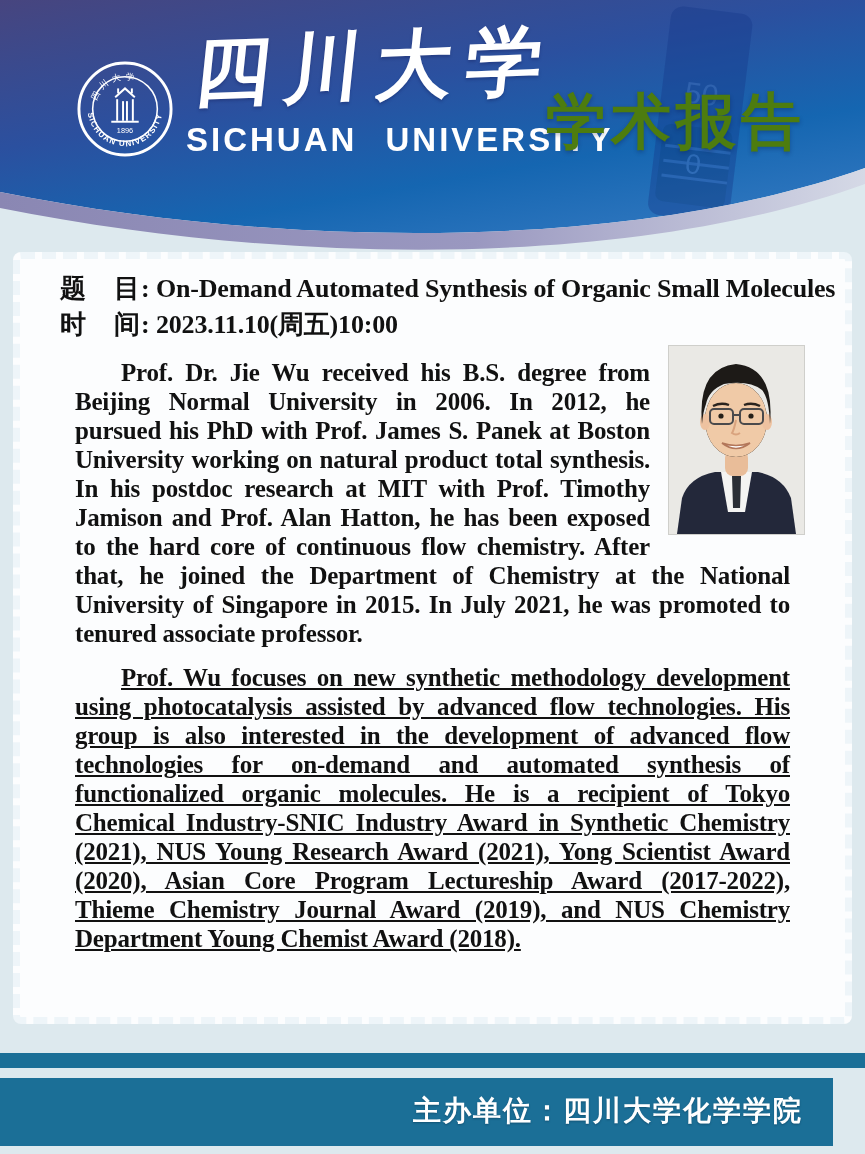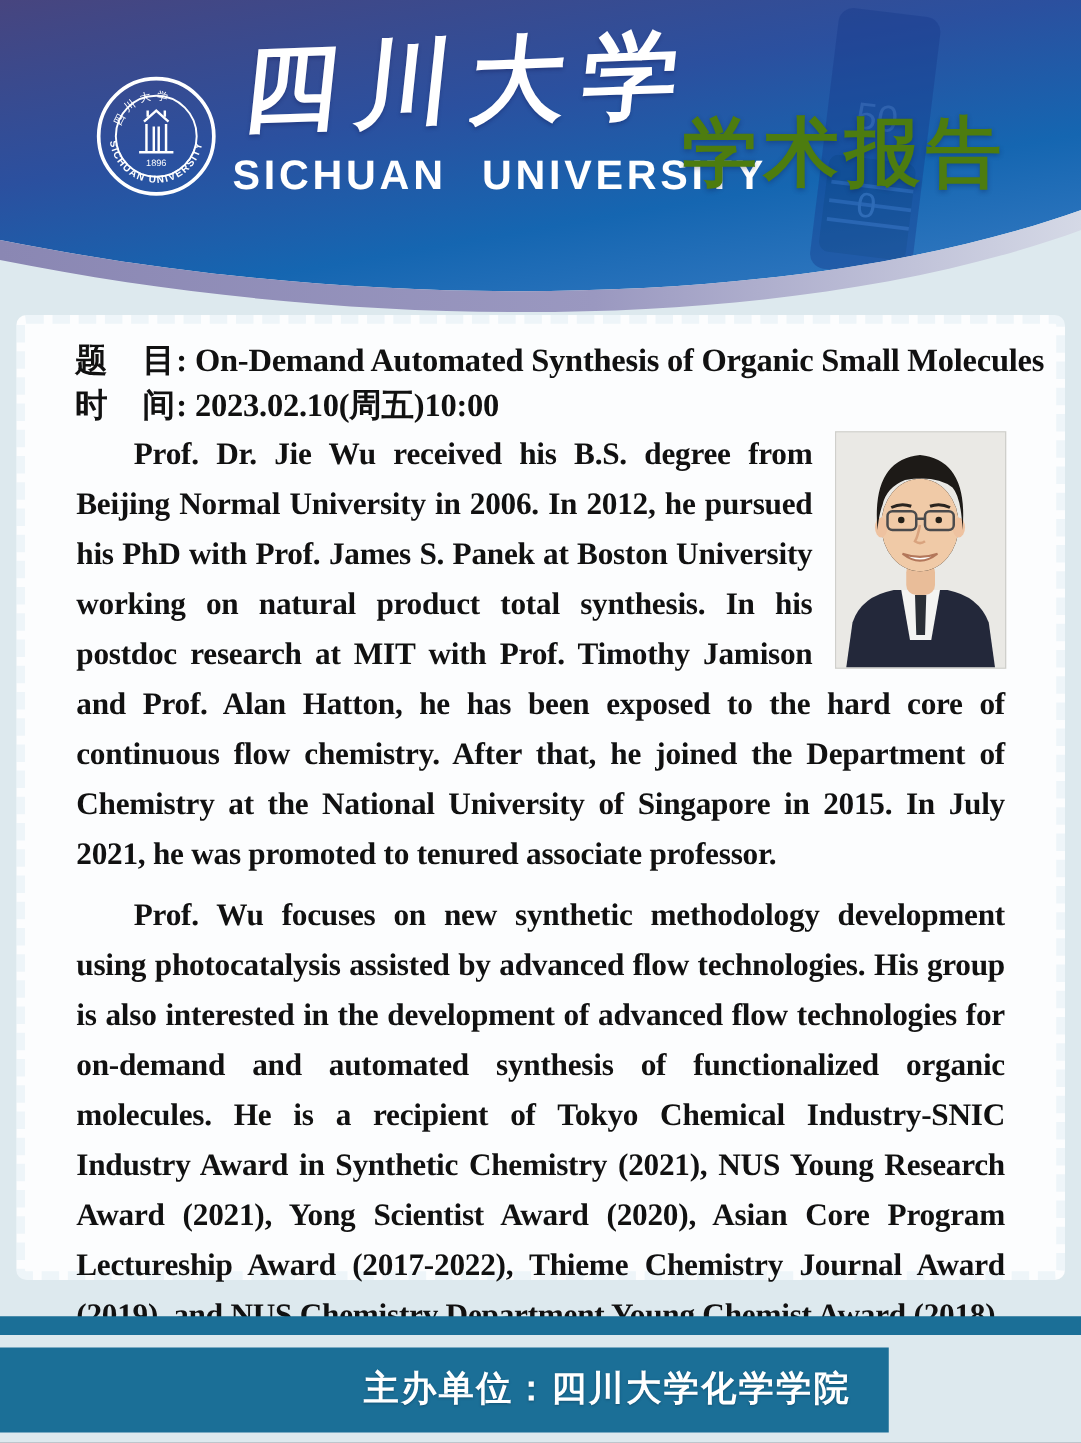--- a/index.html
+++ b/index.html
@@ -45,28 +45,28 @@
     display:inline-block;width:96px;
     font-family:"Liberation Serif",serif;letter-spacing:1px;
   }
   .meta-value{font-family:"Liberation Serif",serif;letter-spacing:-0.2px;}
   .meta-value.cn{letter-spacing:1px;}
   .photo-float{
     float:right;width:137px;height:190px;margin:2px 0 8px 18px;
     border:1px solid #cfcfcb;box-sizing:border-box;background:#eae9e5;
   }
   .bio p{
-    margin:1px;font-size:25px;font-weight:700;line-height:40px;
+    margin:15px;font-size:25px;font-weight:700;line-height:29px;
     text-align:justify;text-indent:46px;letter-spacing:-0.2px;
   }
-  .bio p.second{margin-top:9px;}
+  .bio p.second{margin-top:9px;text-decoration:underline;}
   
   .footer-stripe{position:absolute;left:0;top:1053px;width:865px;height:15px;background:#1b6f97;}
   .footer-band{
-    position:absolute;left:0;top:1078px;width:711px;height:68px;background:#1b6f97;
+    position:absolute;left:0;top:1078px;width:833px;height:68px;background:#1b6f97;
     color:#ffffff;font-family:"Liberation Sans",sans-serif;
     font-size:28px;font-weight:700;letter-spacing:2px;
     text-align:right;line-height:66px;padding-right:30px;box-sizing:border-box;
     text-shadow:0 1px 2px rgba(0,30,50,.35);
   }
 </style>
 </head>
 <body>
 
 <div class="poster">
@@ -141,21 +141,21 @@
   </div>
 
   <div class="content-box">
 
     <div class="meta-row">
       <span class="meta-label">题　目:</span><span class="meta-value">On-Demand Automated Synthesis of Organic Small Molecules</span>
     </div>
 
 
     <div class="meta-row">
-      <span class="meta-label">时　间:</span><span class="meta-value">2023.02.10(周五)10:00</span>
+      <span class="meta-label">时　间:</span><span class="meta-value">2023.11.10(周五)10:00</span>
     </div>
 
     <div class="photo-float">
       <svg width="135" height="188" viewBox="0 0 135 188">
         <rect x="0" y="0" width="135" height="188" fill="#eae9e5"></rect>
 
         <path d="M8,188 L13,152 Q20,131 46,126 L89,126 Q114,131 122,152 L127,188 Z" fill="#23283a"></path>
         <path d="M52,126 L83,126 L76,166 L59,166 Z" fill="#f4f4f2"></path>
         <path d="M63,130 L72,130 L71,162 L64,162 Z" fill="#2b2f36"></path>
 

